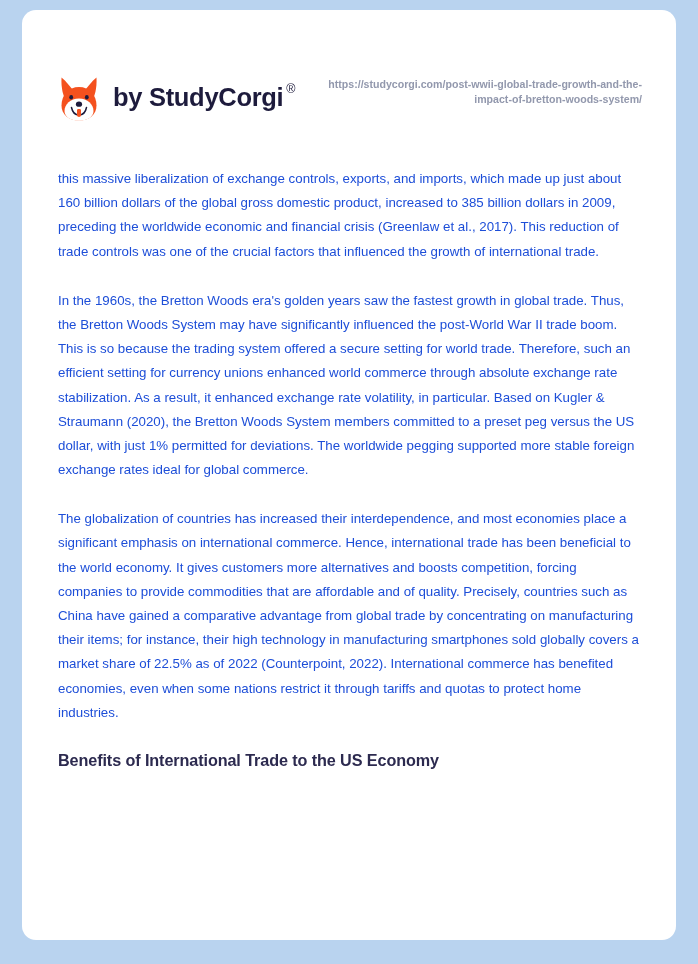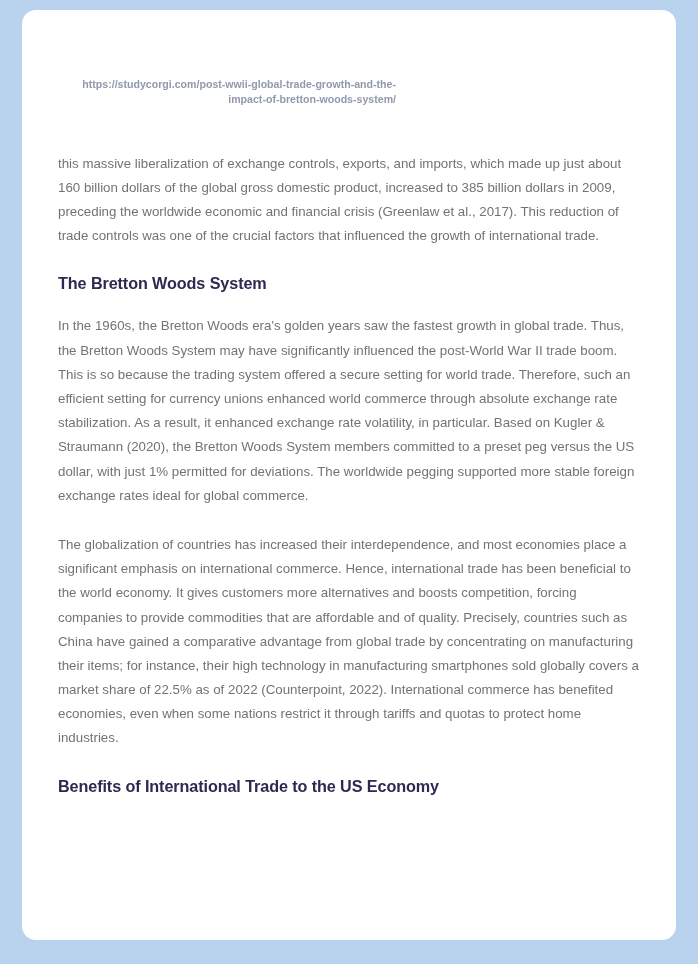--- a/index.html
+++ b/index.html
@@ -83,21 +83,21 @@
   }
 
   
   .doc-body {
     padding: 0 36px 0 36px;
     margin-top: 45px;
   }
   .para {
     font-size: 13.3px;
     line-height: 1.82;
-    color: #737373;
+    color: #1d4ed8;
     text-align: left;
     margin-bottom: 25px;
   }
   .para:last-child { margin-bottom: 0; }
   .sec-heading {
     font-size: 16.2px;
     font-weight: bold;
     color: #2c2a4f;
     line-height: 1.3;
     margin: 16px 0 20px 0;
@@ -105,29 +105,45 @@
   }
 </style>
 </head>
 <body>
 
 <div class="page-wrap">
   <div class="paper">
 
     <div class="doc-header">
 
+      <div class="brand">
+        <svg class="brand-logo" viewBox="0 0 46 48">
+          <path d="M5.5 3.5 C5.0 14 7.0 22 10.5 27.5 L18.5 18.5 C15.0 13.5 10.5 7.5 5.5 3.5 Z" fill="#f4511e"></path>
+          <path d="M40.5 3.5 C41.0 14 39.0 22 35.5 27.5 L27.5 18.5 C31.0 13.5 35.5 7.5 40.5 3.5 Z" fill="#f4511e"></path>
+          <path d="M23 13 C33.5 13 40.5 21 40.5 31.5 C40.5 40.5 33 46.5 23 46.5 C13 46.5 5.5 40.5 5.5 31.5 C5.5 21 12.5 13 23 13 Z" fill="#f4511e"></path>
+          <path d="M23 24.5 C31.5 24.5 37.5 30.5 37.5 37 C37.5 43 31 46.8 23 46.8 C15 46.8 8.5 43 8.5 37 C8.5 30.5 14.5 24.5 23 24.5 Z" fill="#ffffff"></path>
+          <ellipse cx="15.2" cy="23.2" rx="1.9" ry="2.3" fill="#1d1b3c"></ellipse>
+          <ellipse cx="30.8" cy="23.2" rx="1.9" ry="2.3" fill="#1d1b3c"></ellipse>
+          <ellipse cx="23" cy="30.2" rx="3.1" ry="2.6" fill="#1d1b3c"></ellipse>
+          <path d="M15.5 33.5 C16.5 38.5 19.5 41 23 41 C26.5 41 29.5 38.5 30.5 33.5" fill="none" stroke="#1d1b3c" stroke-width="1.5" stroke-linecap="round"></path>
+          <path d="M21 36 C21 34.8 25 34.8 25 36 L25 41.5 C25 43.4 21 43.4 21 41.5 Z" fill="#f4511e"></path>
+        </svg>
+        <div class="brand-wordmark">
+          <span>by StudyCorgi</span>
+          <span class="brand-reg">®</span>
+        </div>
+      </div>
 
       <div class="header-meta">
         <div class="header-url">https://studycorgi.com/post-wwii-global-trade-growth-and-the-impact-of-bretton-woods-system/</div>
       </div>
 
     </div>
 
     <div class="doc-body" id="doc-body">
         <p class="para">this massive liberalization of exchange controls, exports, and imports, which made up just about 160 billion dollars of the global gross domestic product, increased to 385 billion dollars in 2009, preceding the worldwide economic and financial crisis (Greenlaw et al., 2017). This reduction of trade controls was one of the crucial factors that influenced the growth of international trade.</p>
-        <h2 class="sec-heading">The Bretton Woods System</h2>
         <p class="para">In the 1960s, the Bretton Woods era's golden years saw the fastest growth in global trade. Thus, the Bretton Woods System may have significantly influenced the post-World War II trade boom. This is so because the trading system offered a secure setting for world trade. Therefore, such an efficient setting for currency unions enhanced world commerce through absolute exchange rate stabilization. As a result, it enhanced exchange rate volatility, in particular. Based on Kugler &amp; Straumann (2020), the Bretton Woods System members committed to a preset peg versus the US dollar, with just 1% permitted for deviations. The worldwide pegging supported more stable foreign exchange rates ideal for global commerce.</p>
         <p class="para">The globalization of countries has increased their interdependence, and most economies place a significant emphasis on international commerce. Hence, international trade has been beneficial to the world economy. It gives customers more alternatives and boosts competition, forcing companies to provide commodities that are affordable and of quality. Precisely, countries such as China have gained a comparative advantage from global trade by concentrating on manufacturing their items; for instance, their high technology in manufacturing smartphones sold globally covers a market share of 22.5% as of 2022 (Counterpoint, 2022). International commerce has benefited economies, even when some nations restrict it through tariffs and quotas to protect home industries.</p>
         <h2 class="sec-heading">Benefits of International Trade to the US Economy</h2>
       </div>
 
   </div>
 </div>
 
 </body></html>

